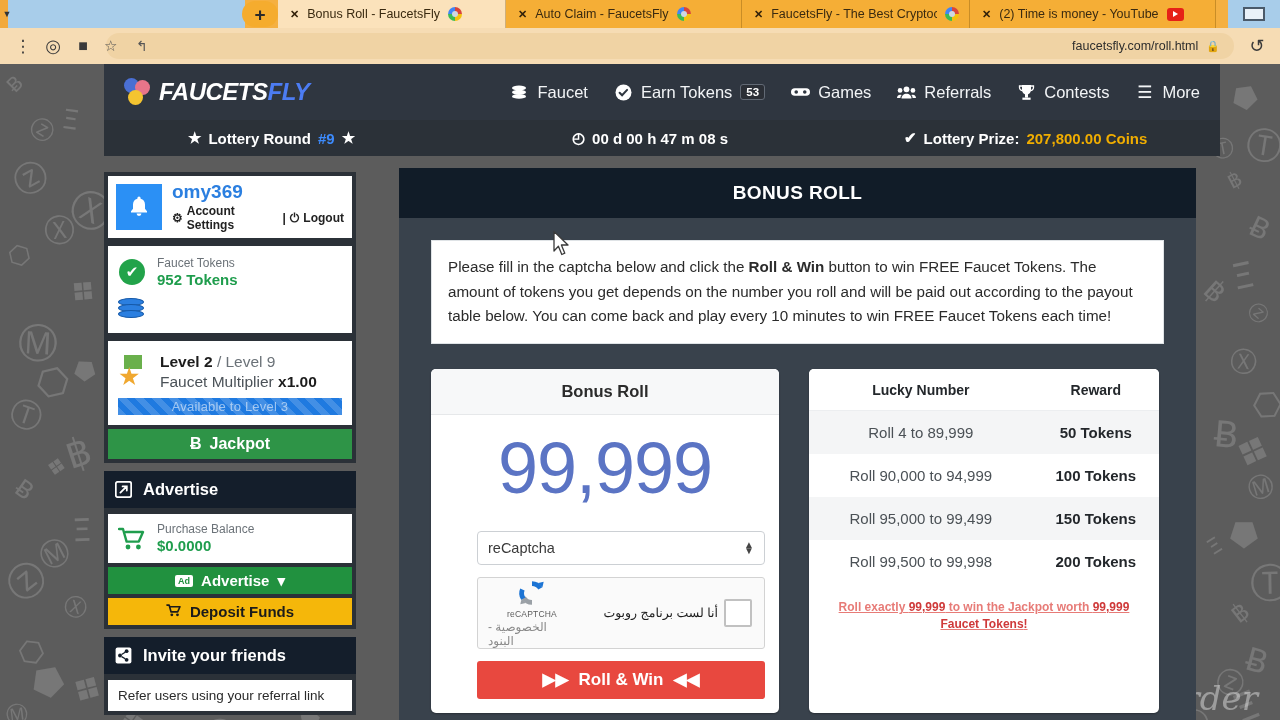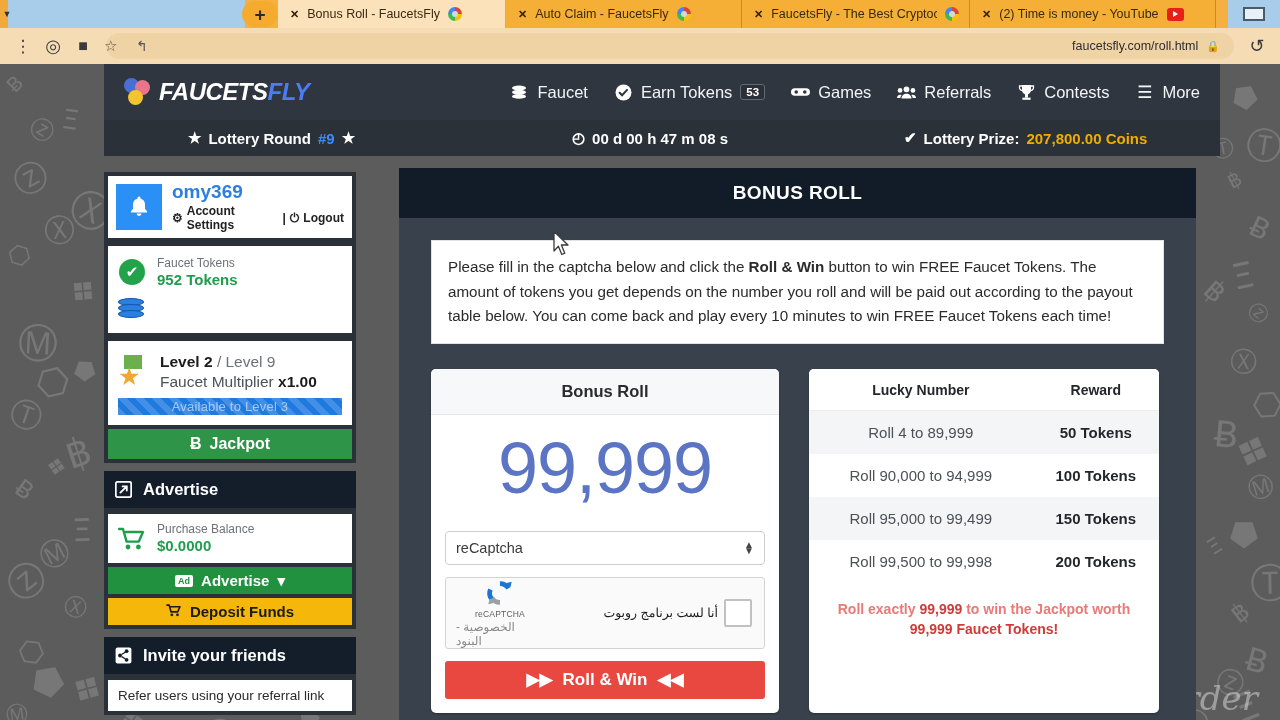--- a/index.html
+++ b/index.html
@@ -181,21 +181,21 @@
   .card-right { width: 350px; }
   .card-head {
     background:#f7f8f9; border-bottom: 1px solid #e6e8ea;
     text-align:center; font-size: 16.5px; font-weight: 800; color:#2b2b2b; padding: 13px 0;
   }
   .roll-number {
     text-align:center; color:#5b74c4; font-weight: 400;
     font-size: 72px; line-height: 1; padding: 17px 0 14px;
     letter-spacing: -1px;
   }
-  .card-pad { padding: 13px 14px 14px; }
+  .card-pad { padding: 13px 14px 14px; margin-left: 32px; }
   .select-box {
     height: 34px; border: 1px solid #ccd0d4; border-radius: 4px;
     display: flex; align-items: center; justify-content: space-between;
     padding: 0 10px; font-size: 14.5px; color: #3a3a3a;
   }
   .sel-arrows { display:flex; flex-direction:column; line-height:.55; font-size:10px; color:#444; }
   .recaptcha {
     margin-top: 12px; height: 72px; border: 1px solid #d3d3d3; border-radius: 3px;
     background:#fafafa; display:flex; align-items:center; padding: 0 12px 0 10px; position:relative;
   }
@@ -213,22 +213,22 @@
   }
   table.payout { width: 100%; border-collapse: collapse; }
   table.payout th {
     font-size: 14px; font-weight: 800; color:#23272b; padding: 13px 0 12px;
     background:#fff; border-bottom: 1px solid #eceef0;
   }
   table.payout td { font-size: 15px; color:#4b5156; padding: 13px 0; text-align:center; }
   table.payout td.rw { font-weight: 800; color:#23272b; }
   table.payout tr.odd td { background: #f4f5f6; }
   .jackpot-note {
-    text-align:center; padding: 16px 12px 20px; font-size: 14px; line-height:1.45;
-    color:#e77b77; font-weight: 600;
+    text-align:center; padding: 16px 12px 20px; font-size: 12px; line-height:1.45;
+    color:#e77b77; font-weight: 600; text-decoration: underline;
   }
   .jackpot-note b { color:#cf3a3a; font-weight: 800; }
 
   
   .cursor { position:absolute; left: 552px; top: 230px; z-index: 30; }
 
   
   .watermark {
     position:absolute; right: 22px; bottom: 2px; z-index: 3;
     font-size: 34px; color: rgba(255,255,255,.40); font-style: italic;

